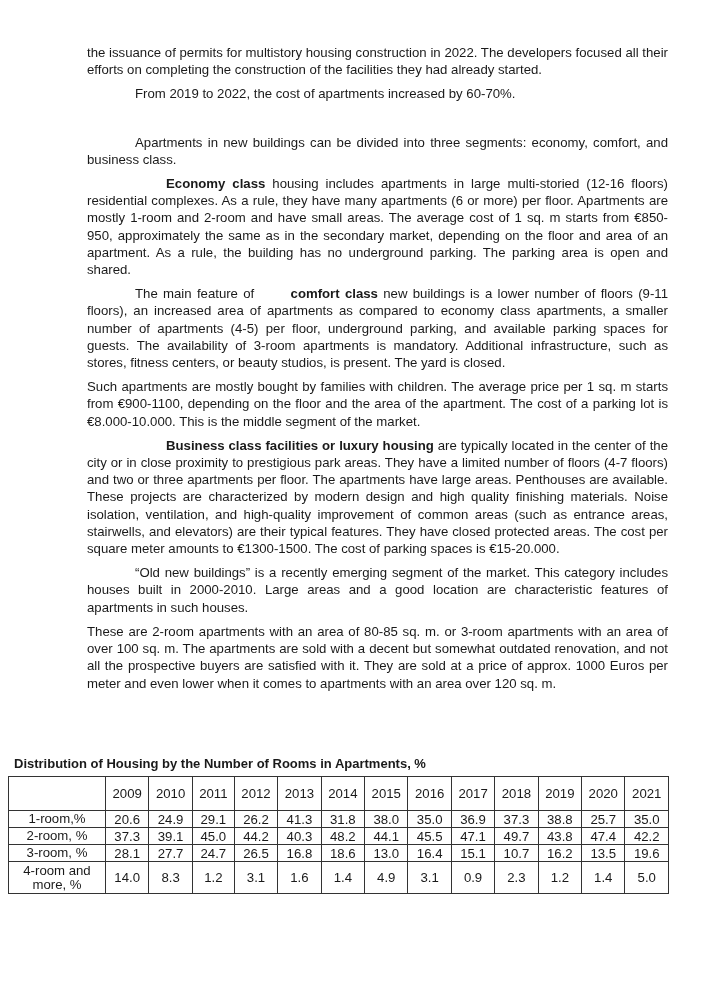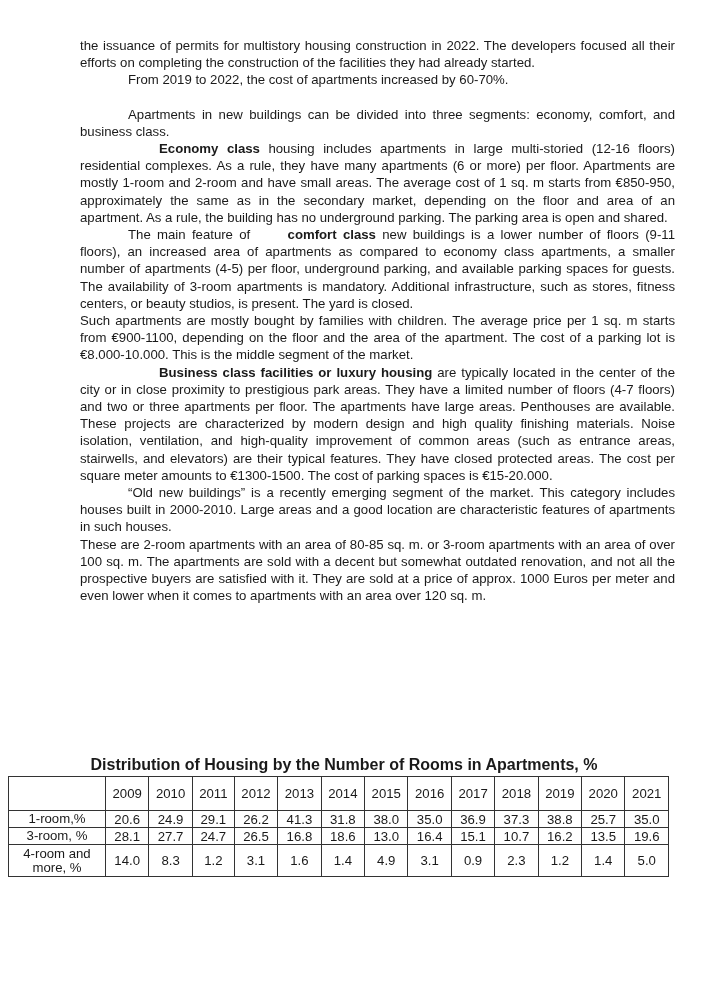--- a/index.html
+++ b/index.html
@@ -1,25 +1,25 @@
 <!DOCTYPE html>
 <html><head>
 <meta charset="utf-8">
 <style>
   html, body { margin: 0; padding: 0; background: #ffffff; }
   body { width: 707px; height: 1000px; position: relative; overflow: hidden;
          font-family: "Liberation Sans", sans-serif; color: #1a1a1a; }
   .page { position: absolute; left: 80px; top: 37px; width: 595px;
           font-size: 13.2px; line-height: 17.2px; }
-  .page p { margin: 0; text-align: justify; }
+  .page p { margin: 7px; text-align: justify; }
   .ind { text-indent: 48px; }
   .gap { height: 17px; }
   b { font-weight: bold; padding-left: 31px; }
   .tbl-title { position: absolute; left: 14px; width: 660px; top: 756px;
-               text-align: center; font-weight: bold; font-size: 16px; }
+               text-align: left; font-weight: bold; font-size: 13px; }
   table { position: absolute; left: 8px; top: 776px; width: 661px;
           border-collapse: collapse; font-size: 13.2px; }
   td, th { border: 1.3px solid #333; text-align: center; padding: 0;
            font-weight: normal; line-height: 15px; }
   th { height: 33px; }
   td { height: 16px; }
   tr.tall td { height: 31px; }
   .rowhead { width: 96px; line-height: 14px; margin-left: 27px; }
 </style>
 </head>
@@ -70,20 +70,36 @@
         <td>31.8</td>
         <td>38.0</td>
         <td>35.0</td>
         <td>36.9</td>
         <td>37.3</td>
         <td>38.8</td>
         <td>25.7</td>
         <td>35.0</td>
       </tr>
       <tr>
+        <td class="rowhead">2-room, %</td>
+        <td>37.3</td>
+        <td>39.1</td>
+        <td>45.0</td>
+        <td>44.2</td>
+        <td>40.3</td>
+        <td>48.2</td>
+        <td>44.1</td>
+        <td>45.5</td>
+        <td>47.1</td>
+        <td>49.7</td>
+        <td>43.8</td>
+        <td>47.4</td>
+        <td>42.2</td>
+      </tr>
+      <tr>
         <td class="rowhead">3-room, %</td>
         <td>28.1</td>
         <td>27.7</td>
         <td>24.7</td>
         <td>26.5</td>
         <td>16.8</td>
         <td>18.6</td>
         <td>13.0</td>
         <td>16.4</td>
         <td>15.1</td>

